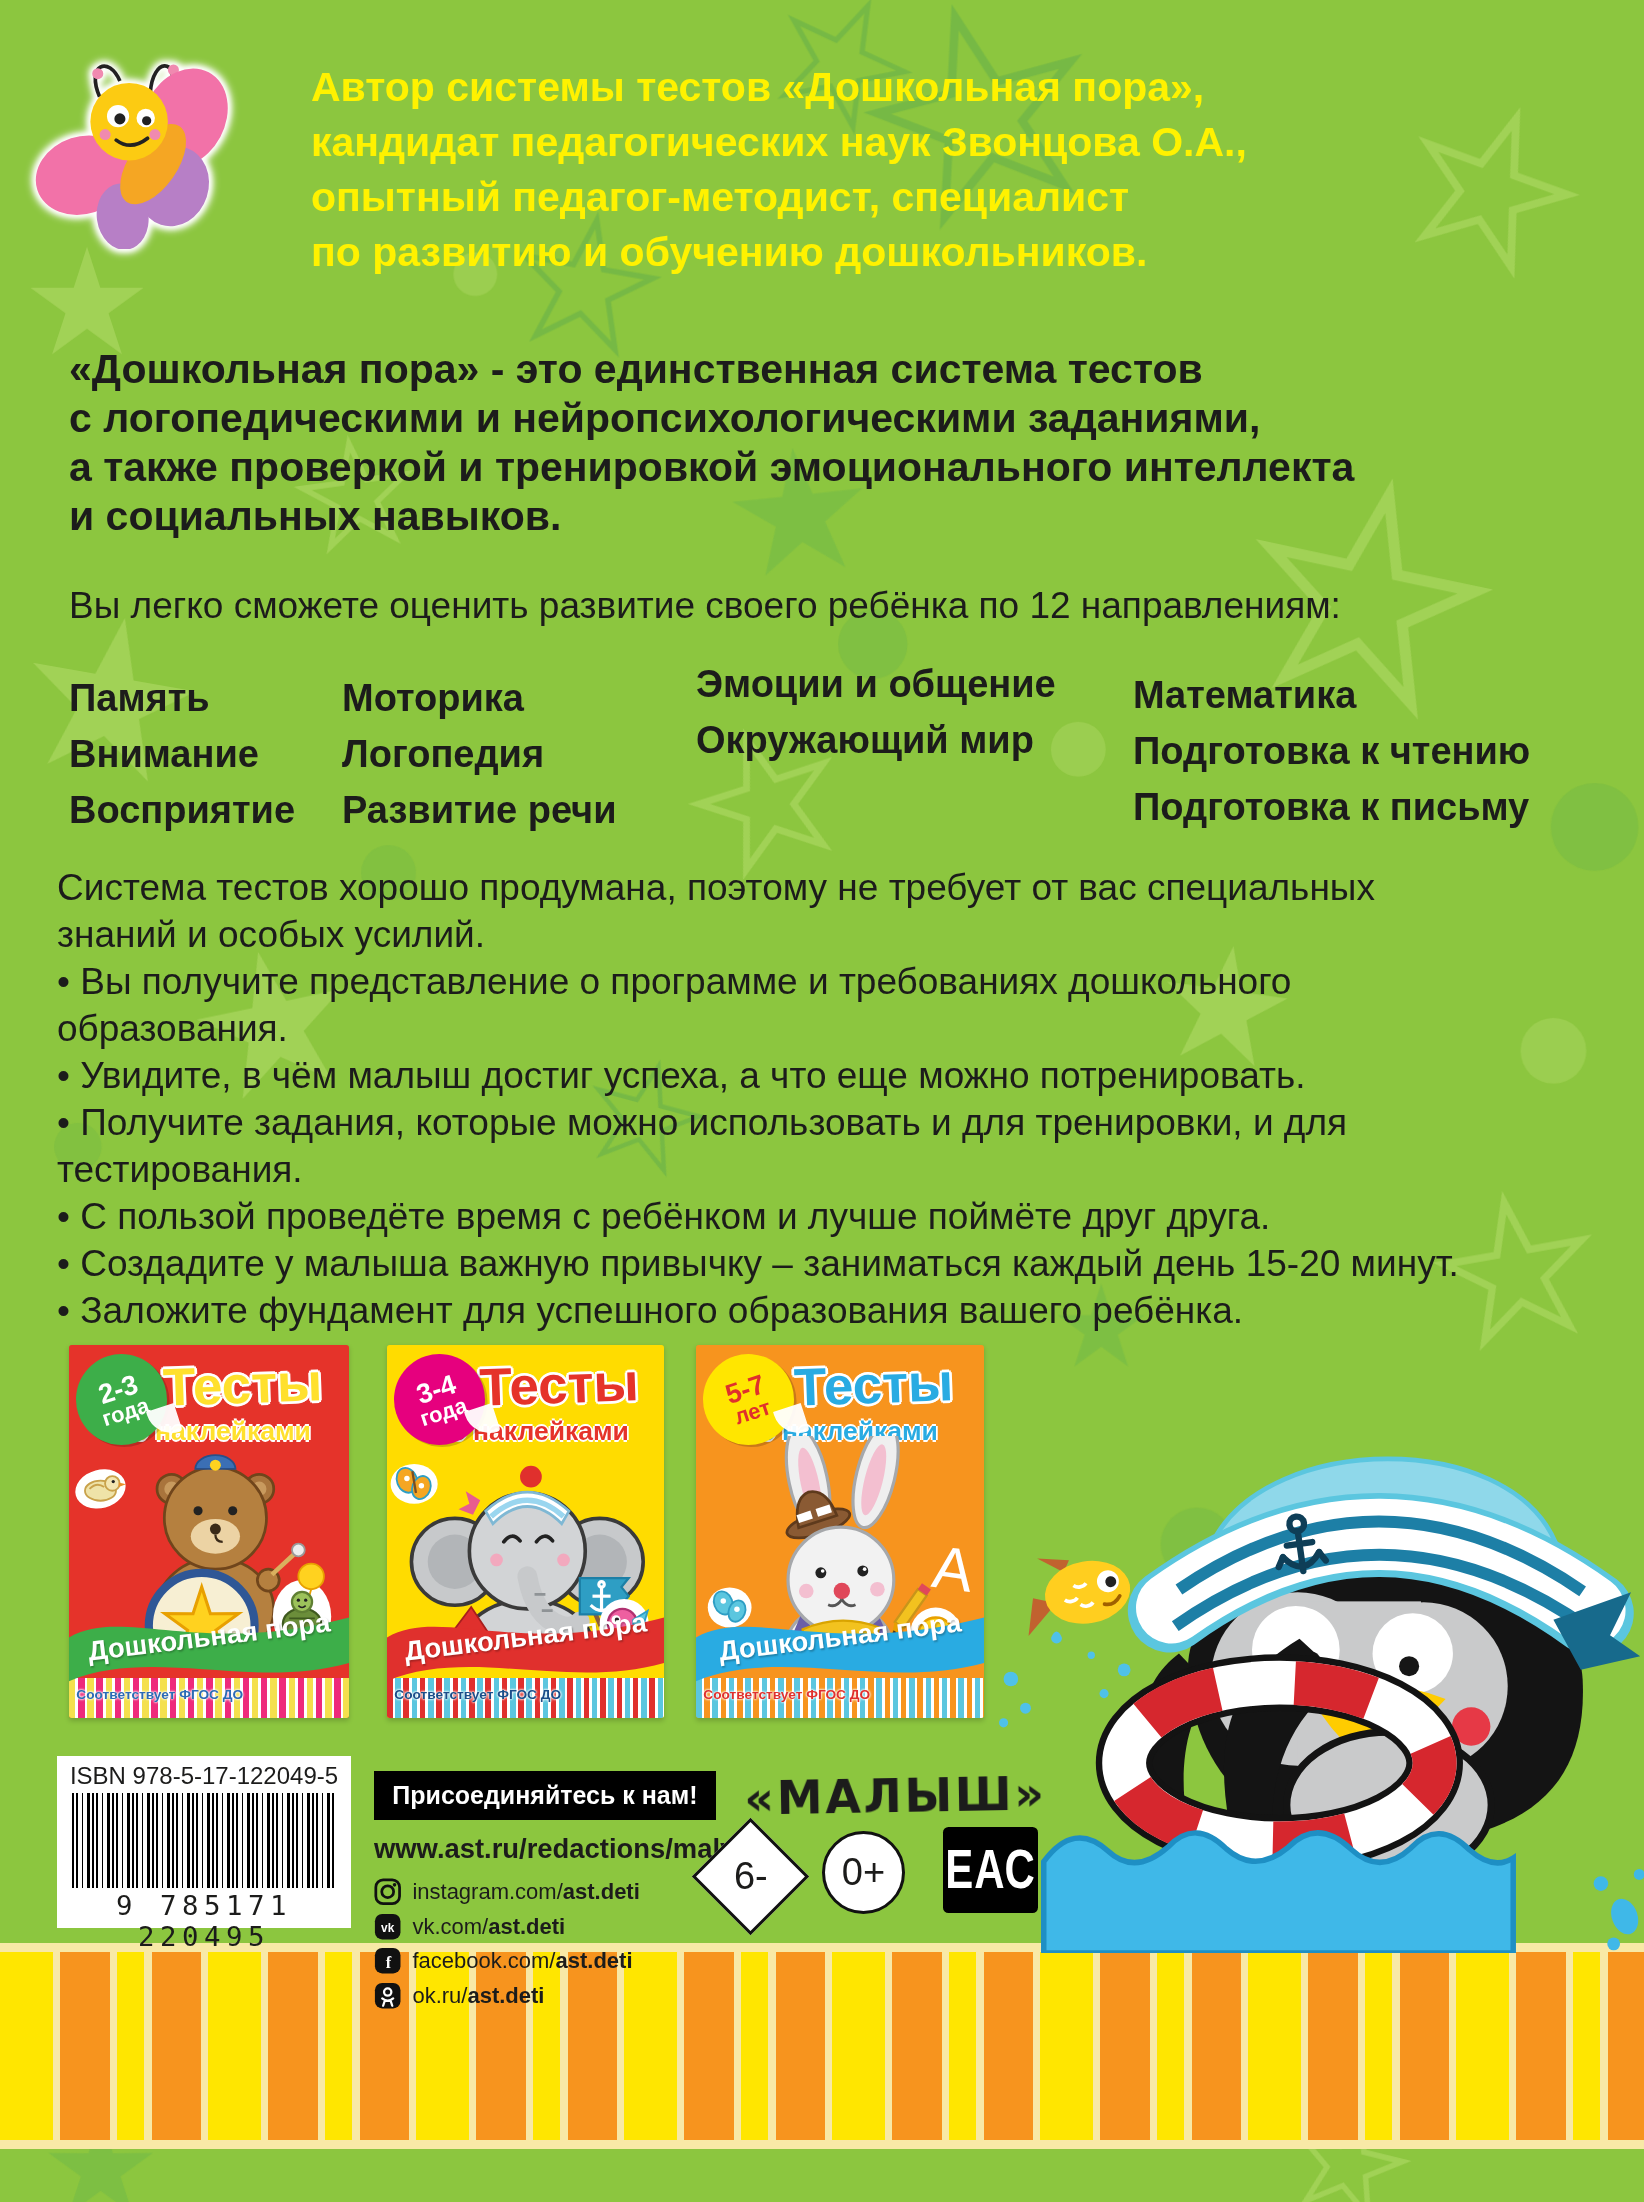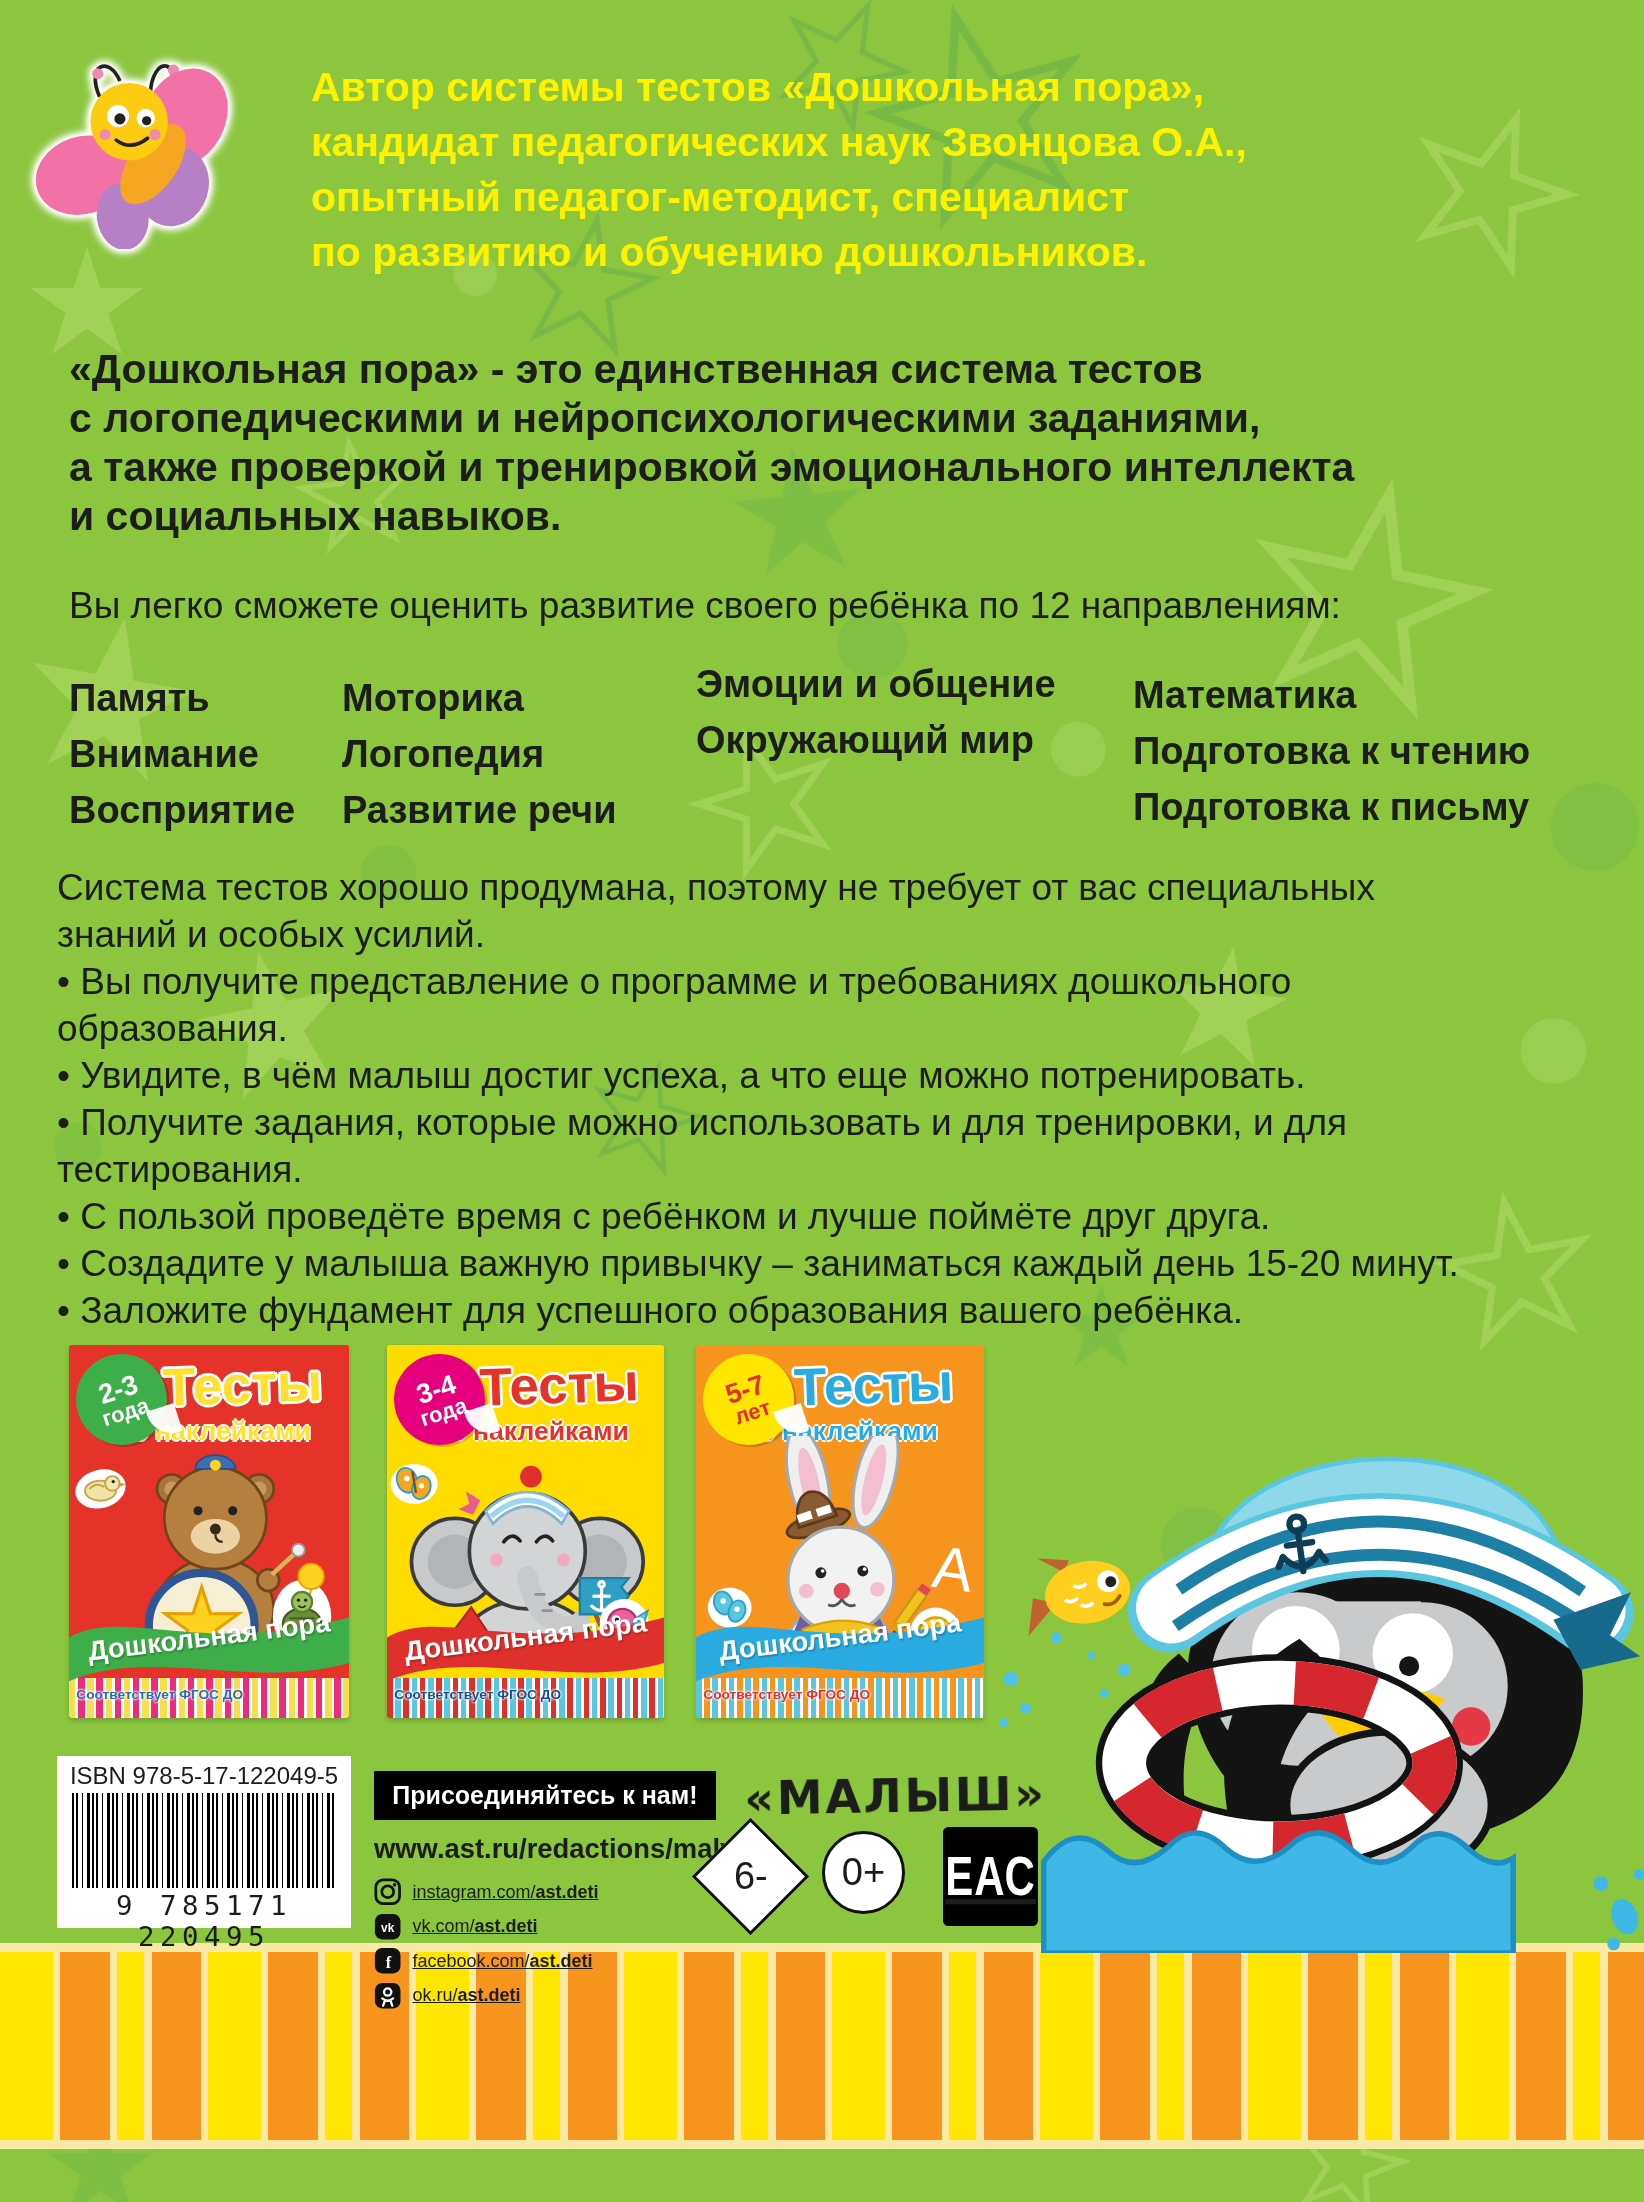--- a/index.html
+++ b/index.html
@@ -67,31 +67,31 @@
   .isbn-label{font-size:24px;margin-top:5.5px;}
   .barcode{height:95px;margin:3.7px 14.6px 0 14.6px;
     background:repeating-linear-gradient(90deg,#000 0 1.8px,#fff 1.8px 3.7px,#000 3.7px 6.4px,#fff 6.4px 10px,#000 10px 11px,#fff 11px 14.6px,#000 14.6px 18.3px,#fff 18.3px 20px);}
   .isbn-digits{font-family:"DejaVu Sans Mono",monospace;font-size:27.4px;letter-spacing:5.5px;margin-top:1.8px;}
   .join-block{left:374px;top:1771px;width:347px;z-index:3;}
   .join-header{display:inline-block;background:#000;color:#fff;font-weight:bold;font-size:25px;padding:10px 18.3px;}
   .join-site{font-size:27.4px;font-weight:bold;margin-top:12.8px;}
   .join-links{margin-top:12.8px;}
   .join-row{display:flex;align-items:center;margin-top:5.5px;height:29px;}
   .join-row .jicon{width:27.4px;height:27.4px;margin-right:11px;flex:0 0 27.4px;}
-  .join-row .jtext{font-size:18px;text-decoration:underline;}
+  .join-row .jtext{font-size:22px;}
   .join-row .jbold{font-weight:bold;}
   .publisher-logo{left:740px;top:1769px;width:311px;text-align:center;font-size:46px;font-weight:bold;
     letter-spacing:2.7px;transform:rotate(-1deg);z-index:3;font-family:"DejaVu Sans",sans-serif;}
   .age-diamond{left:709px;top:1835px;width:77px;height:77px;background:#fff;border:3.7px solid #111;
     transform:rotate(45deg);z-index:3;display:flex;align-items:center;justify-content:center;}
   .age-diamond span{transform:rotate(-45deg);font-size:38px;}
   .age-circle{left:822px;top:1831px;width:77px;height:77px;background:#fff;border:3.7px solid #111;border-radius:50%;
     z-index:3;display:flex;align-items:center;justify-content:center;font-size:38px;}
-  .eac-badge{left:943px;top:1827px;width:95px;height:99px;background:#000;border-radius:5.5px;z-index:3;
-    display:flex;align-items:center;justify-content:center;text-decoration:underline;}
+  .eac-badge{left:943px;top:1827px;width:95px;height:86px;background:#000;border-radius:5.5px;z-index:3;
+    display:flex;align-items:center;justify-content:center;}
   .eac-badge span{color:#fff;font-size:42px;font-weight:bold;letter-spacing:0.9px;transform:scaleY(1.3);}
   
   .stripe-band{left:0;top:1943px;width:1645px;height:188px;z-index:1;
     background:repeating-linear-gradient(90deg,
       var(--band-yellow,#FFE600) 0 53px,var(--band-cream,#F8E9A6) 53px 60px,
       var(--band-orange,#F7941E) 60px 110px,var(--band-cream,#F8E9A6) 110px 117px,
       var(--band-yellow,#FFE600) 117px 144px,var(--band-cream,#F8E9A6) 144px 152px,
       var(--band-orange,#F7941E) 152px 201px,var(--band-cream,#F8E9A6) 201px 208px);
     border-top:9.1px solid var(--band-cream,#F8E9A6);border-bottom:9.1px solid var(--band-cream,#F8E9A6);}
   .butterfly{left:35px;top:46px;width:203px;height:203px;z-index:2;

